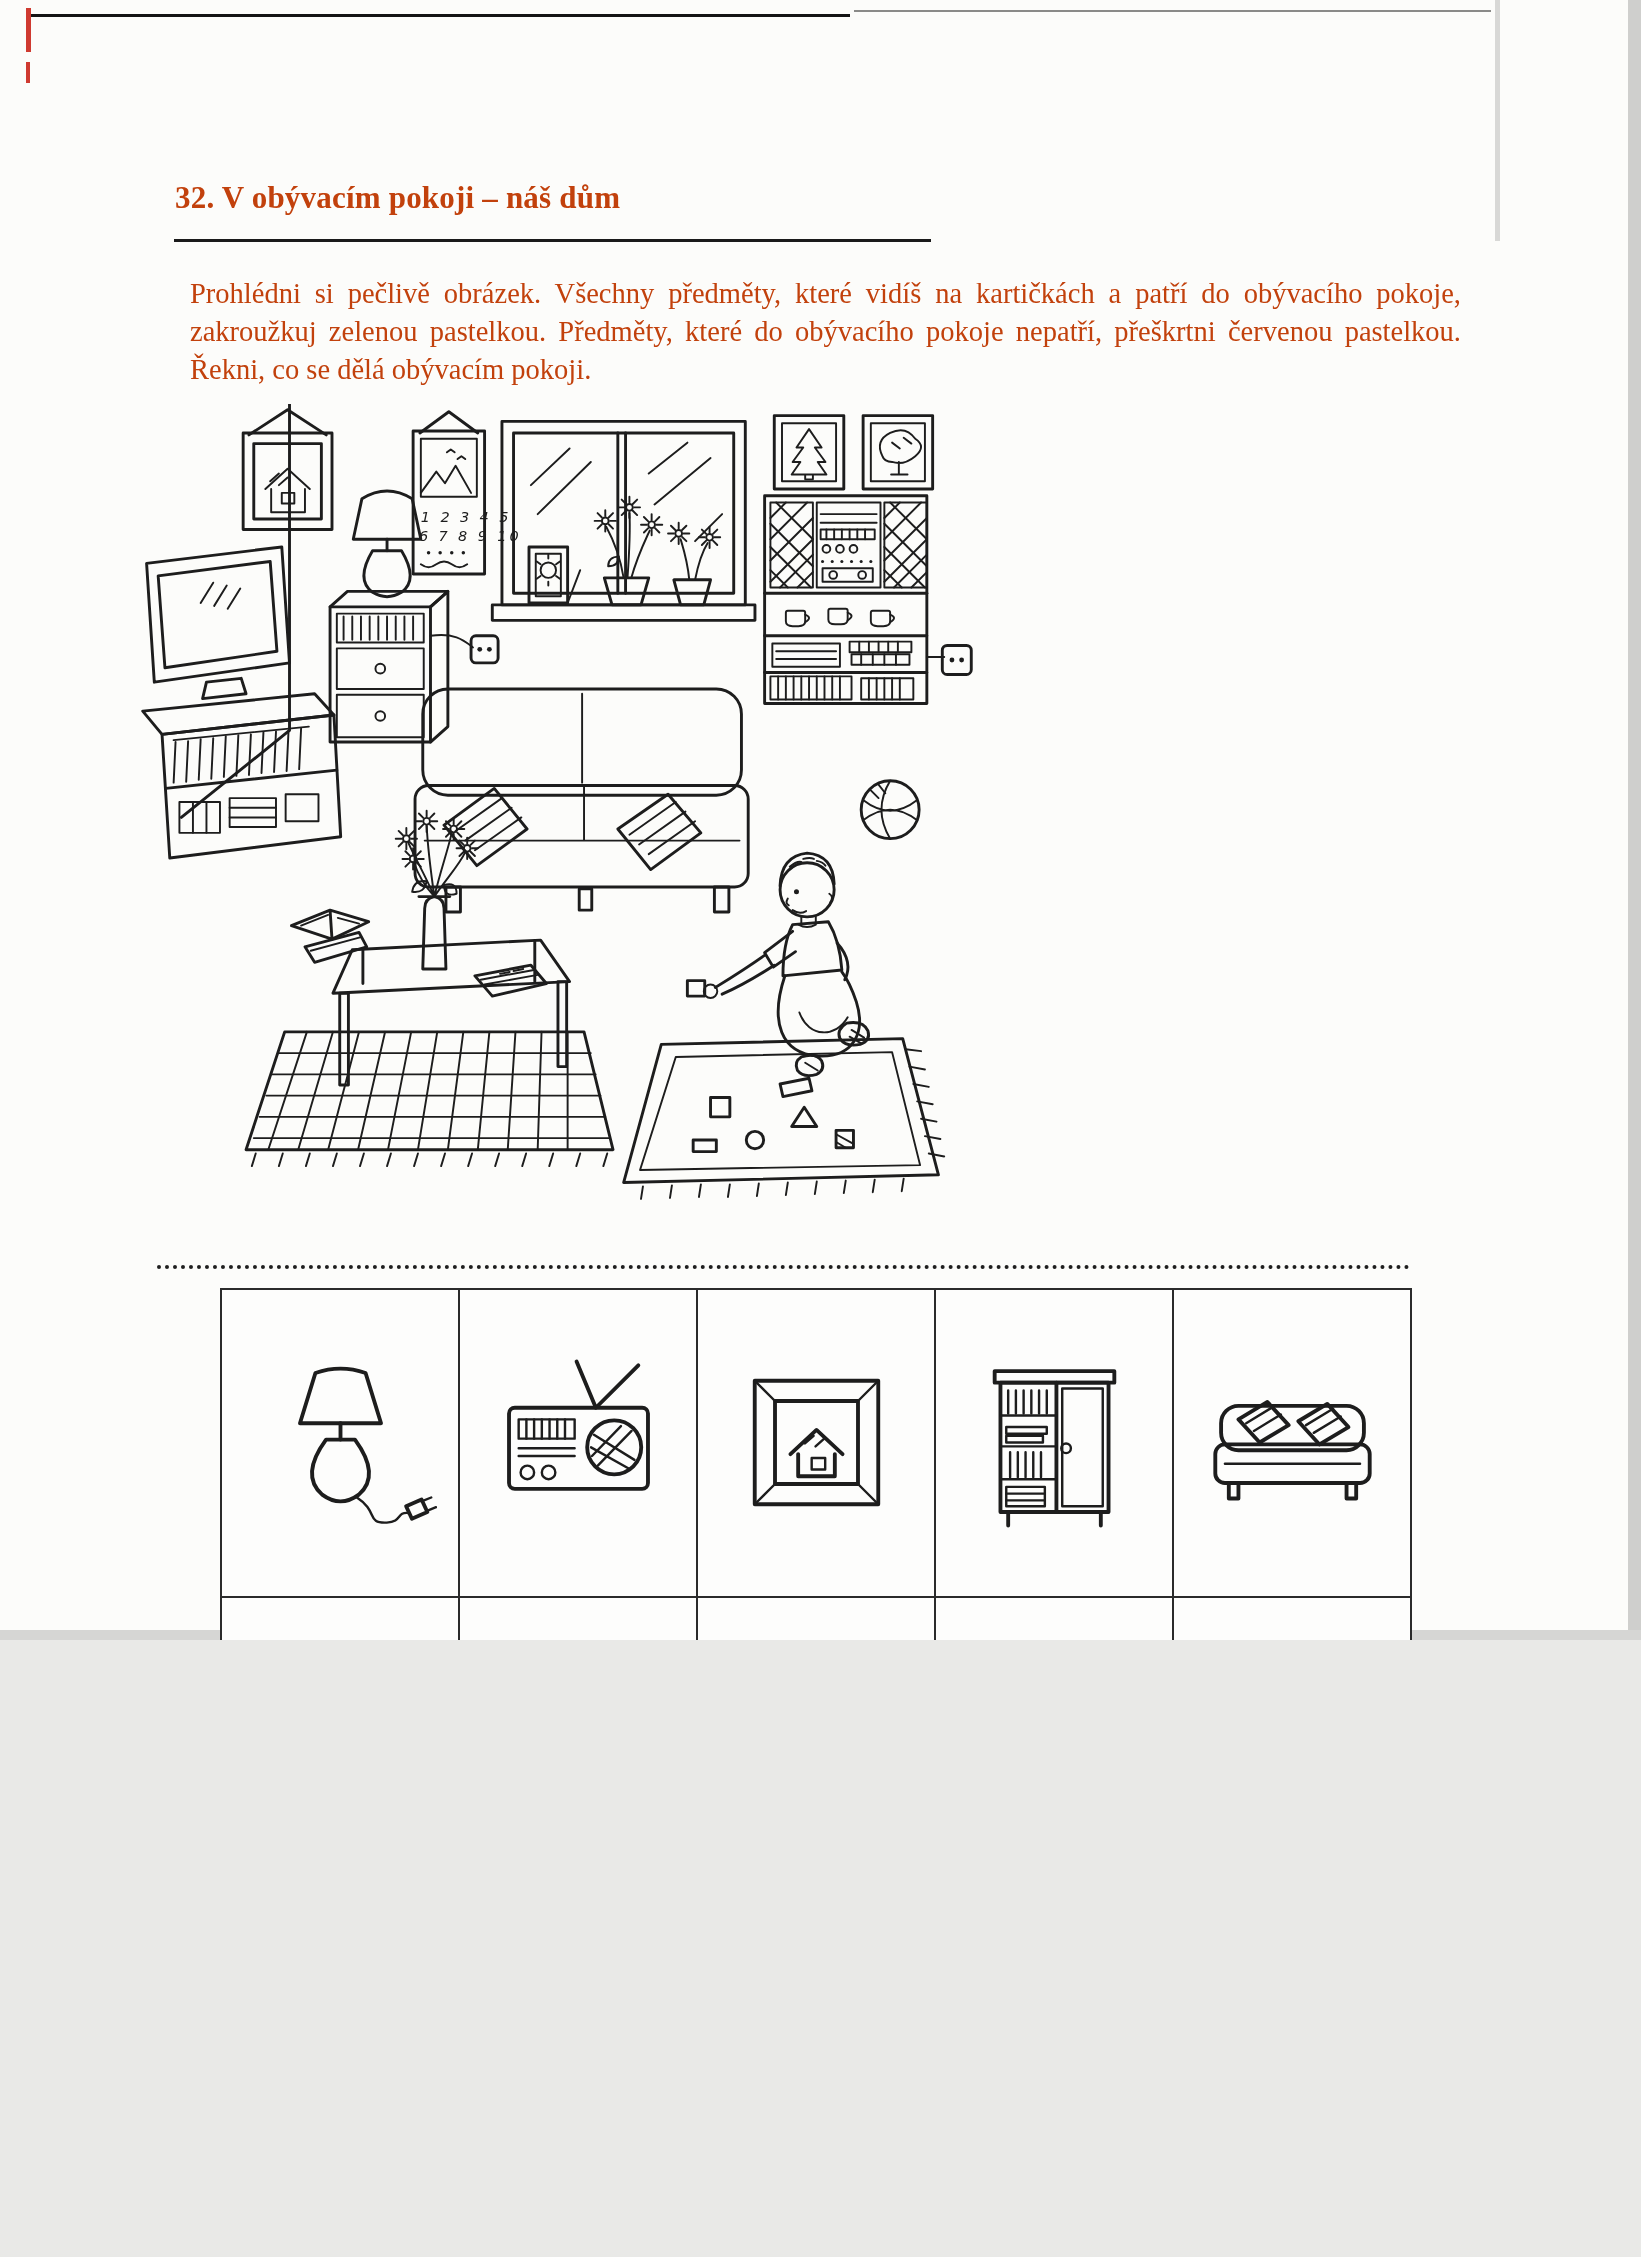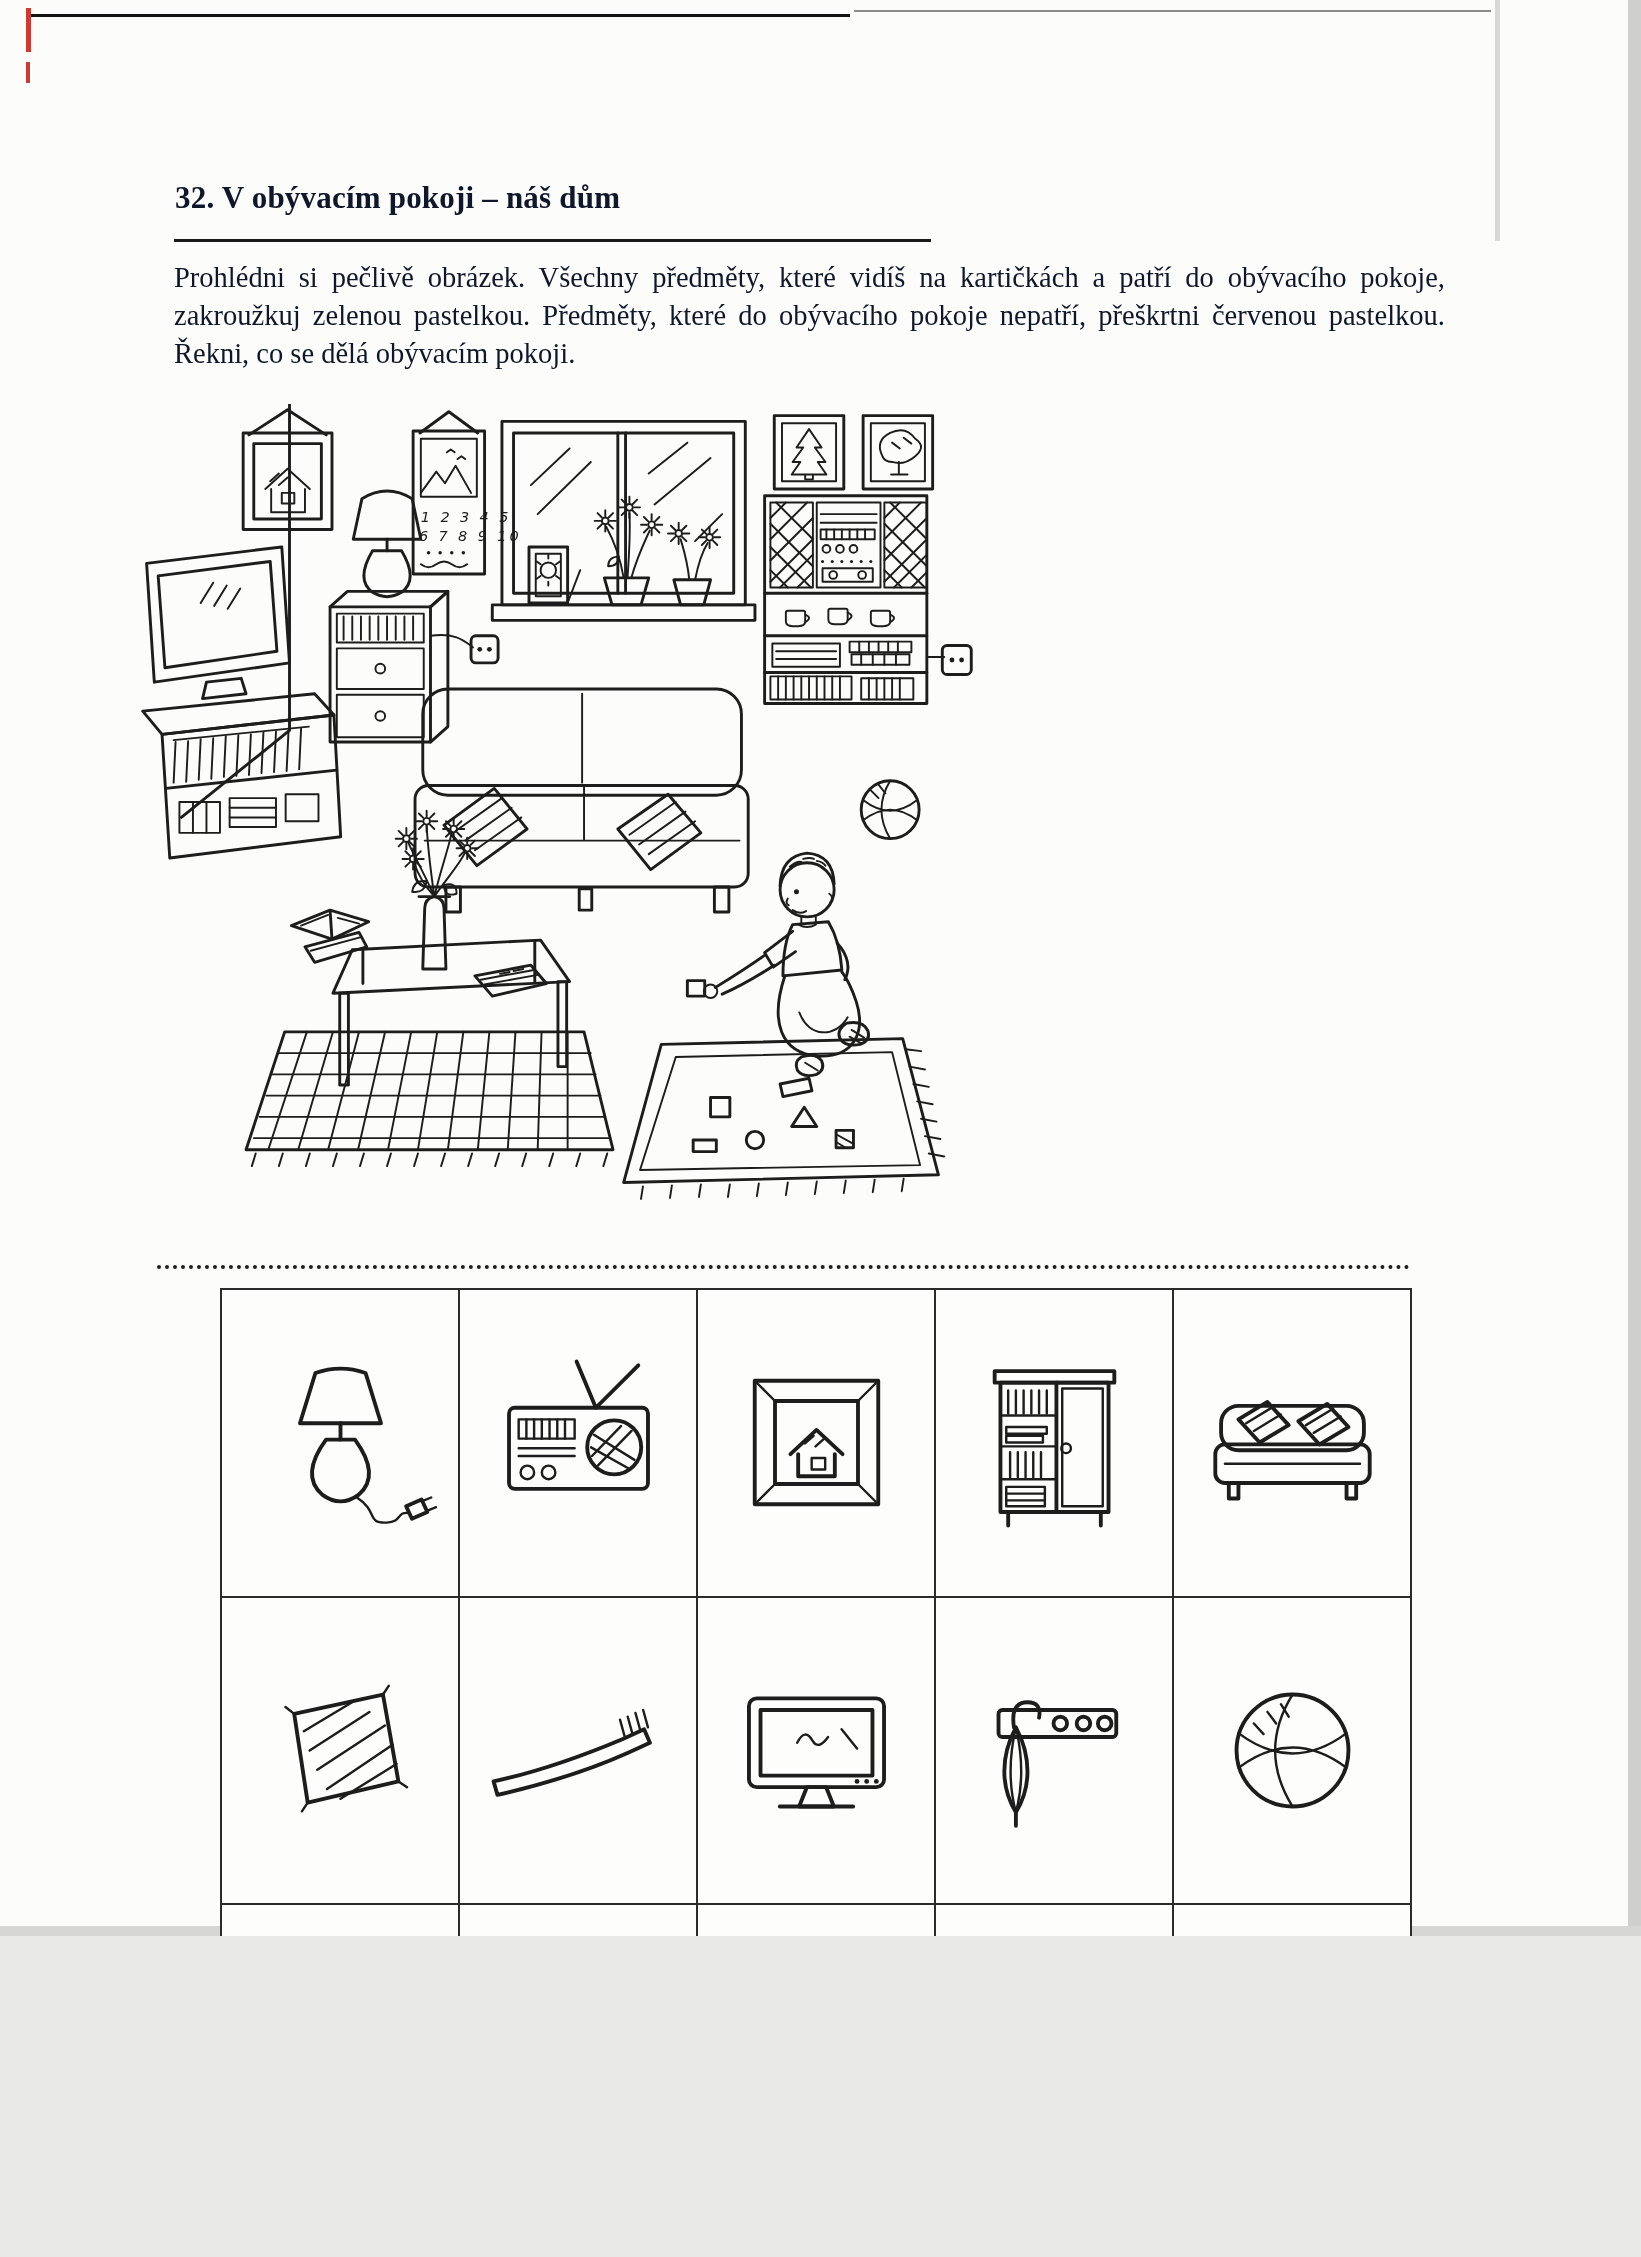--- a/index.html
+++ b/index.html
@@ -1,30 +1,30 @@
 <!DOCTYPE html>
 <html><head>
 <meta charset="utf-8">
 <style>
   html,body{margin:0;padding:0;}
   body{width:1641px;height:2257px;background:#e9e9e7;font-family:"Liberation Serif", serif;}
-  .sheet{position:relative;width:1641px;height:1936px;background:#fcfcfa;overflow:hidden;color:#0f172a;}
+  .sheet{position:relative;width:1641px;height:1640px;background:#fcfcfa;overflow:hidden;color:#c2410c;}
 
   
   .scan-line-1{position:absolute;left:29px;top:13.5px;width:821px;height:3.9px;background:#141414;}
   .scan-line-2{position:absolute;left:854px;top:9.7px;width:637px;height:1.9px;background:#8a8a88;}
   .scan-red-1{position:absolute;left:26px;top:7.7px;width:4.8px;height:44px;background:#cf3a30;}
   .scan-red-2{position:absolute;left:26px;top:62px;width:3.9px;height:21px;background:#cf3a30;}
   .scan-shadow-right{position:absolute;right:0;top:0;width:13.5px;height:100%;background:#cfcfcd;}
   .scan-curl{position:absolute;left:1495px;top:0;width:4.8px;height:241px;background:#d8d8d6;}
   .scan-shadow-bottom{position:absolute;left:0;bottom:0;width:100%;height:9.7px;background:#d6d6d4;}
 
   .title{position:absolute;left:175px;top:159px;font-size:31px;font-weight:bold;letter-spacing:0.2px;}
   .title-rule{position:absolute;left:174px;top:239px;width:757px;height:2.9px;background:#1a1a1a;}
-  .instructions{position:absolute;left:174px;top:259px;width:1271px;font-size:28.5px;line-height:1.33;text-align:justify;margin:0;}
+  .instructions{position:absolute;left:174px;top:259px;width:1271px;font-size:28.5px;line-height:1.33;text-align:justify;margin:16px;}
 
   .scene{position:absolute;left:135px;top:404px;width:1294px;height:850px;text-align:right;}
   .scene svg{width:100%;height:100%;}
 
   .ln{fill:none;stroke:#1d1d1d;stroke-width:3;stroke-linecap:round;stroke-linejoin:round;}
   .thin{stroke-width:2;}
   .fill{fill:#1d1d1d;stroke:none;}
   .hand{font:italic 15px "DejaVu Sans", sans-serif;letter-spacing:3px;fill:#1d1d1d;}
 
   .divider{position:absolute;left:157px;top:1265px;width:1253px;border-top:4.8px dotted #1f1f1f;}

